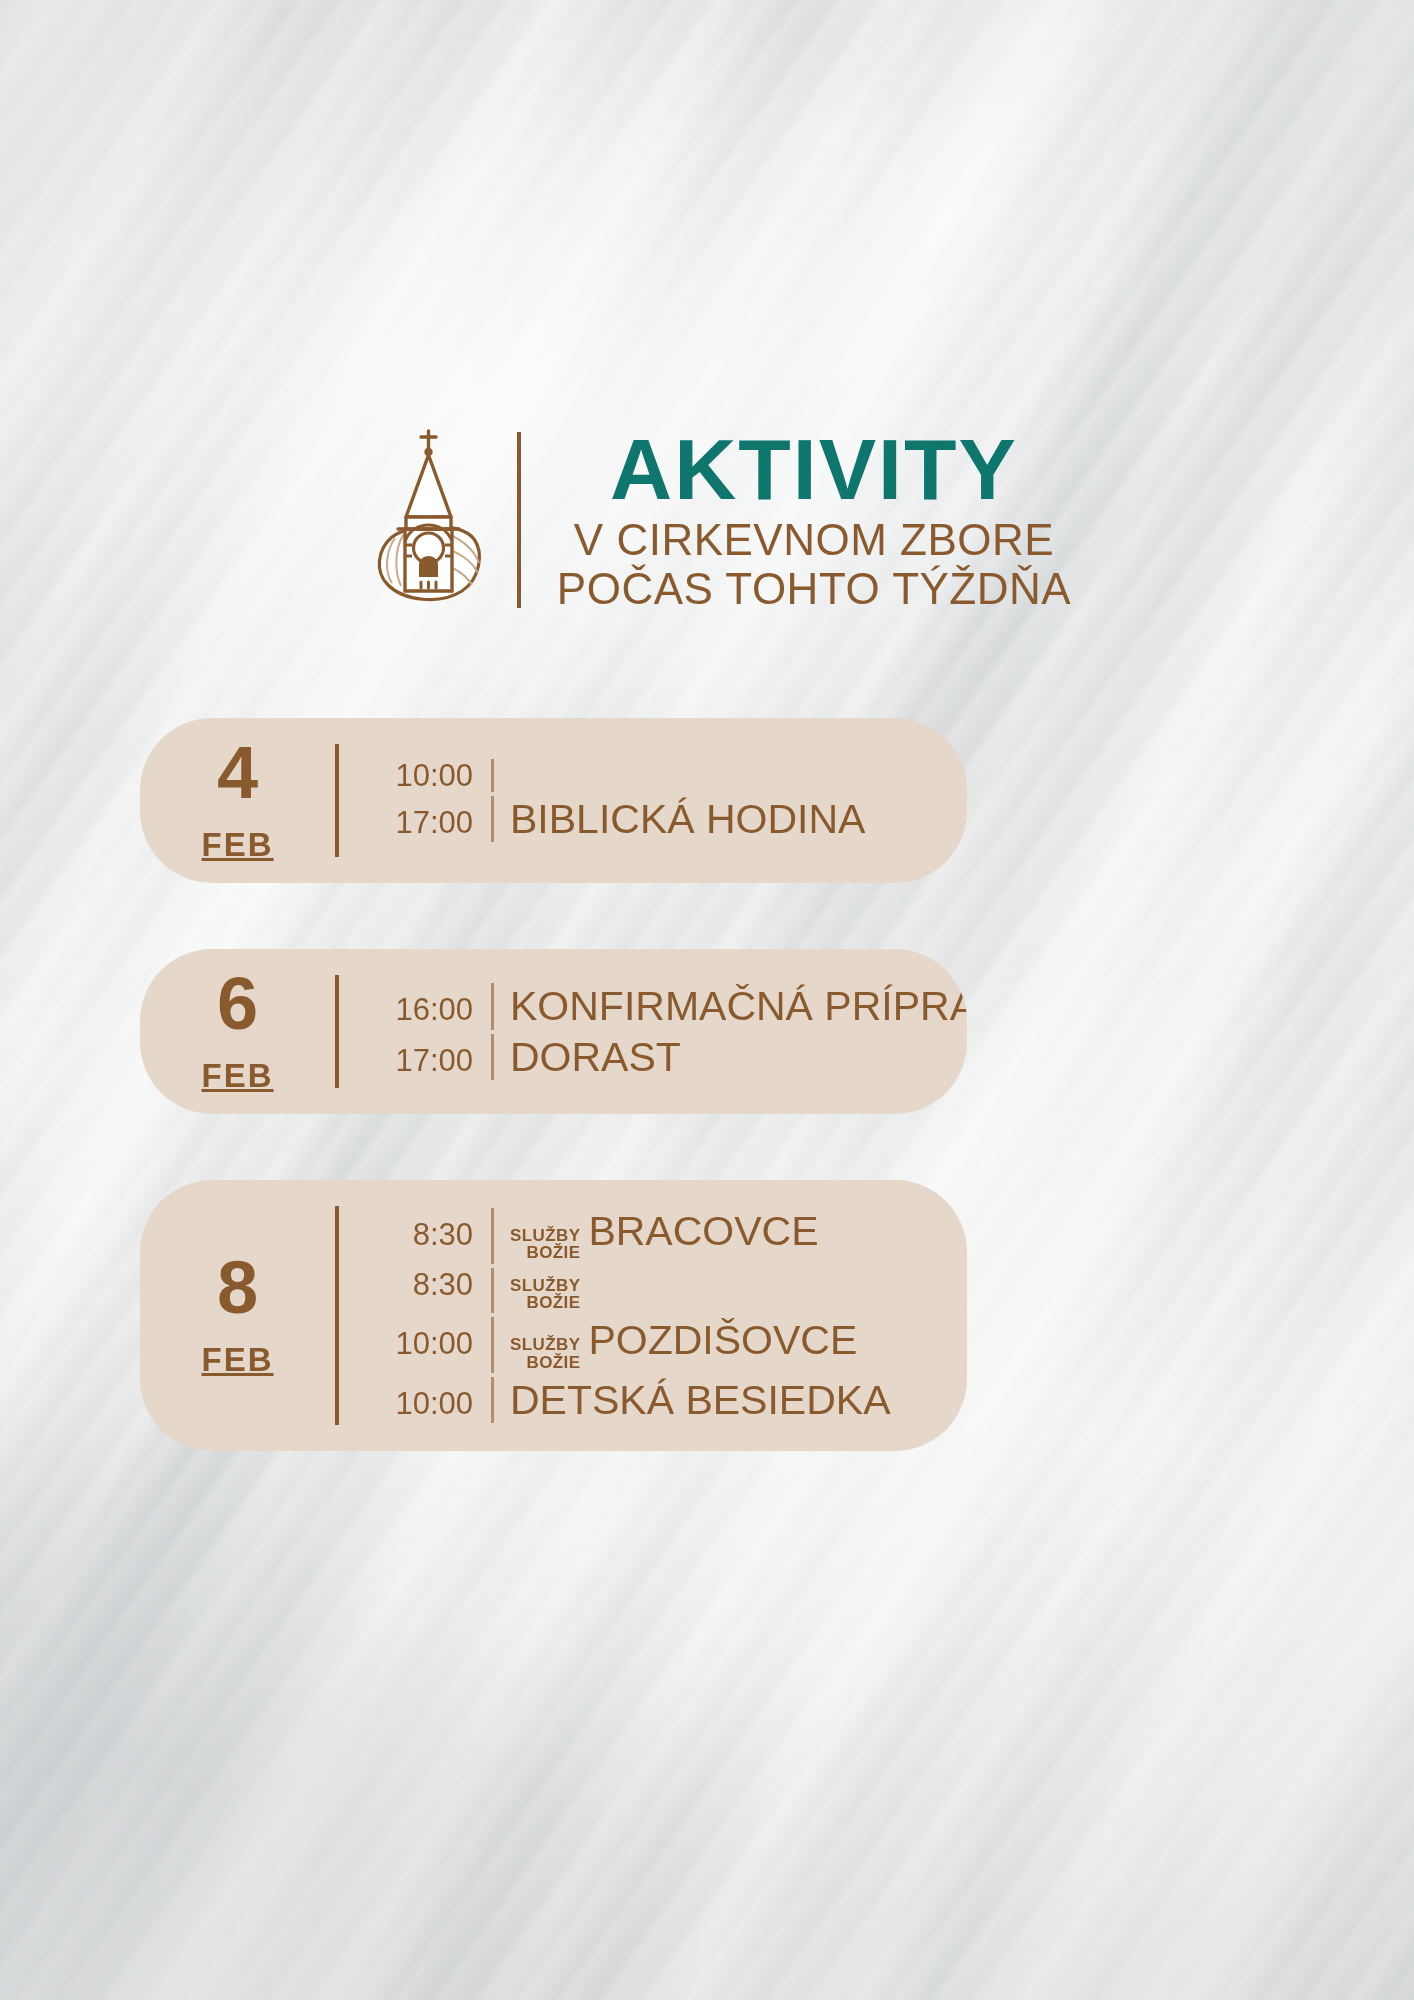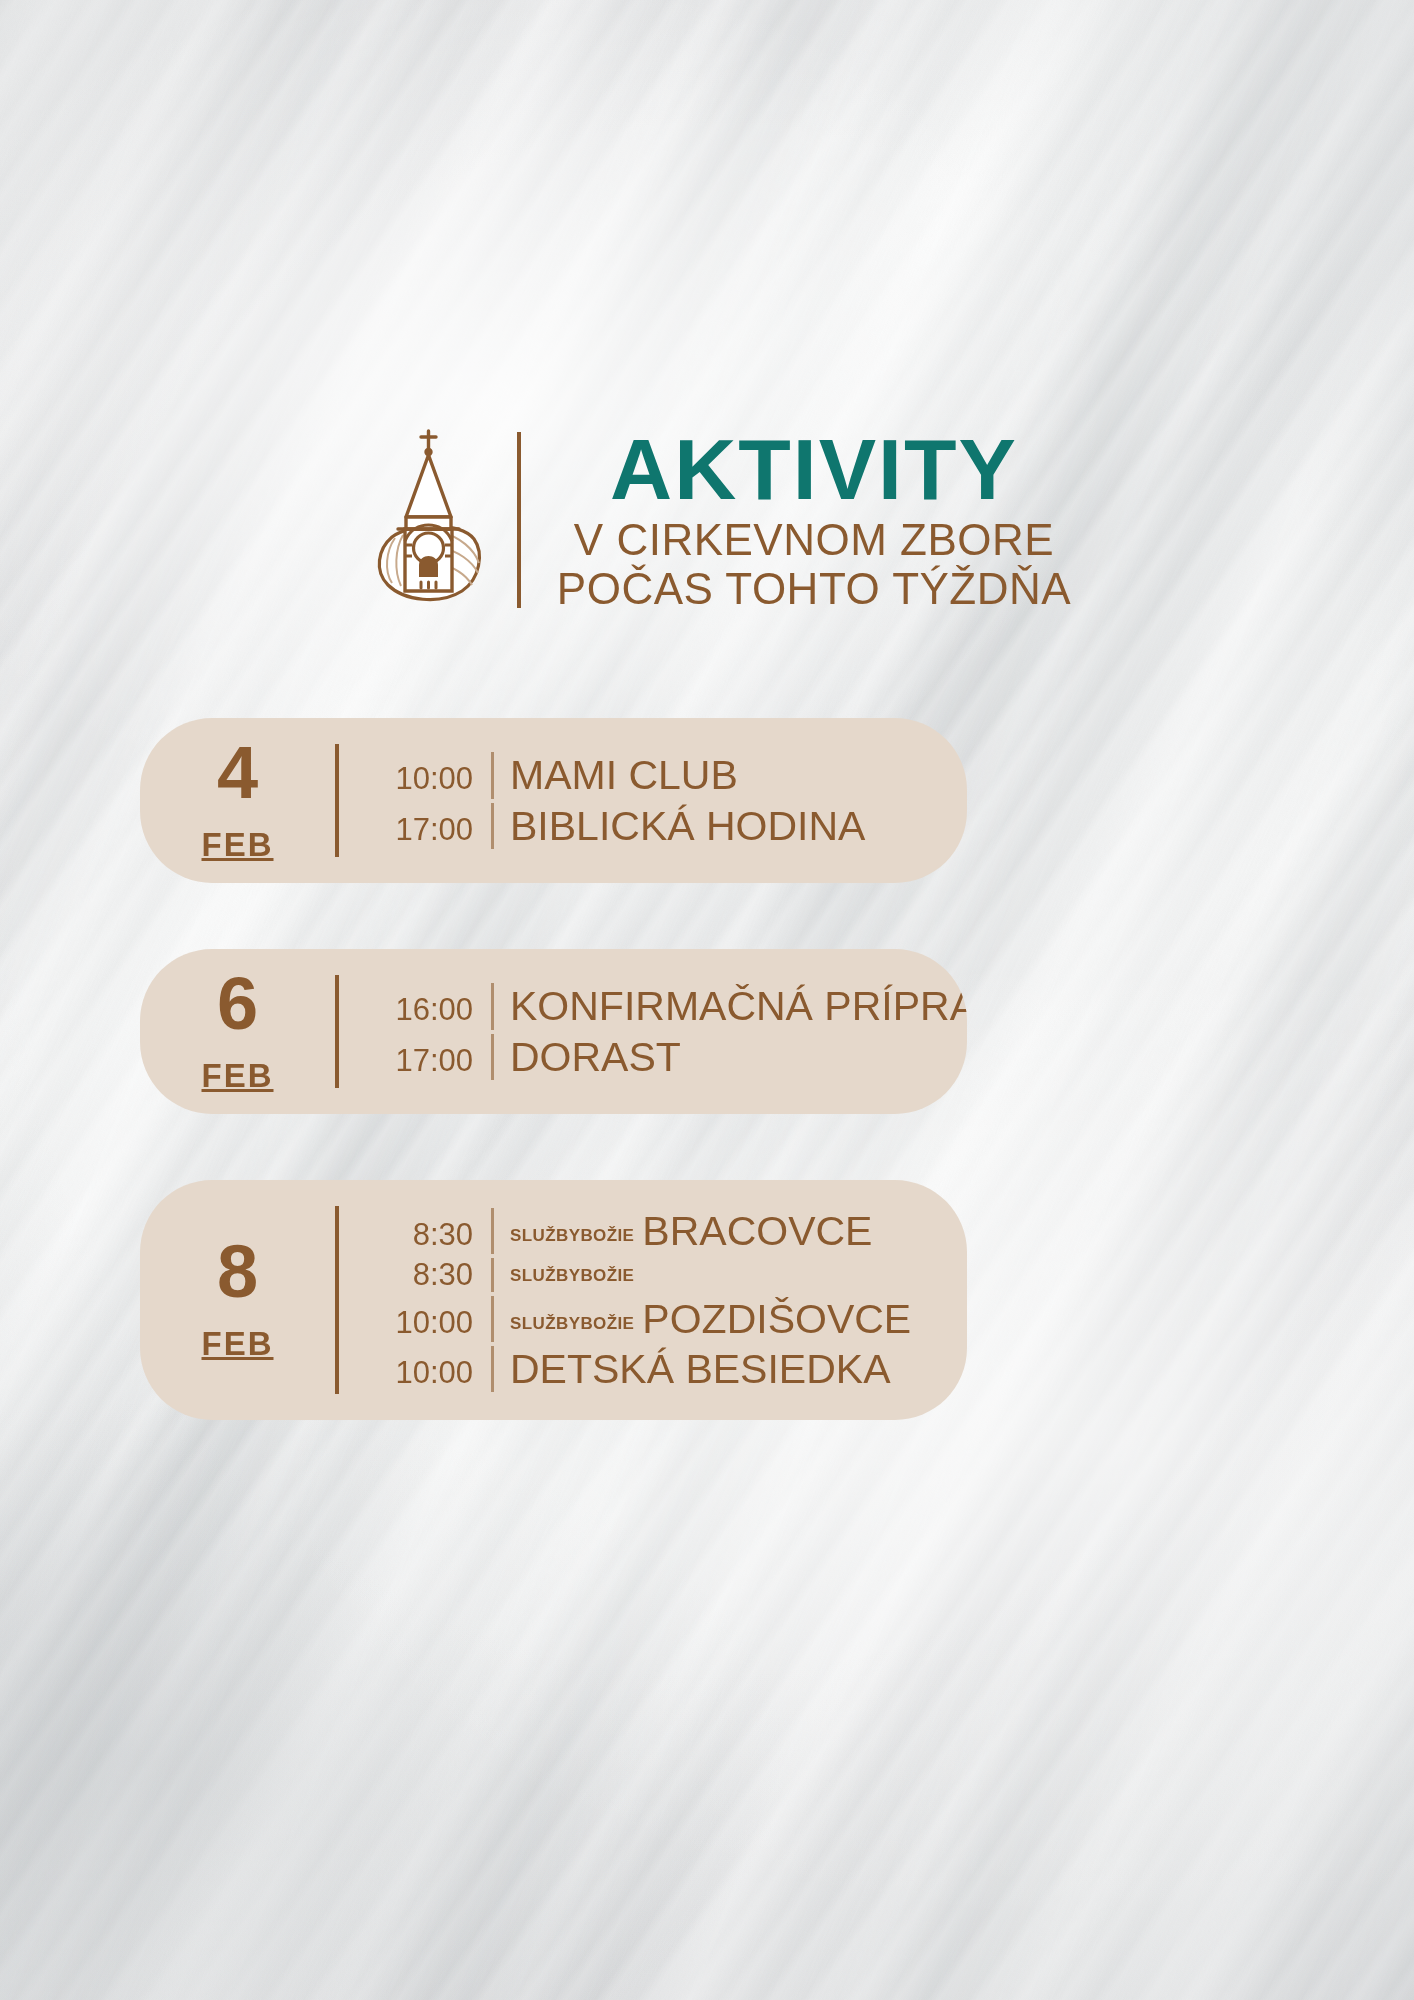--- a/index.html
+++ b/index.html
@@ -204,21 +204,21 @@
     padding-left:16px;
     display:flex;
     align-items:baseline;
     gap:8px;
     font-size:41px;
     color:#8a5a2f;
     white-space:nowrap;
   }
   .badge{
     display:inline-flex;
-    flex-direction:row;
+    flex-direction:column;
     align-items:flex-end;
     font-size:17px;
     font-weight:bold;
     letter-spacing:.4px;
     line-height:1.02;
     color:#8a5a2f;
     transform:translateY(-4px);
   }
 
   
@@ -296,23 +296,20 @@
       <div class="cardbody">
         <div class="daybox">
           <div class="daynum">4</div>
           <div class="daymon">FEB</div>
         </div>
         <div class="vrule"></div>
         <div class="rows">
           <div class="row">
             <div class="time">10:00</div>
             <div class="sep"></div>
-            <div class="ev">
-              <span>MAMI CLUB</span>
-            </div>
           </div>
           <div class="row">
             <div class="time">17:00</div>
             <div class="sep"></div>
             <div class="ev">
               <span>BIBLICKÁ HODINA</span>
             </div>
           </div>
         </div>
       </div>

